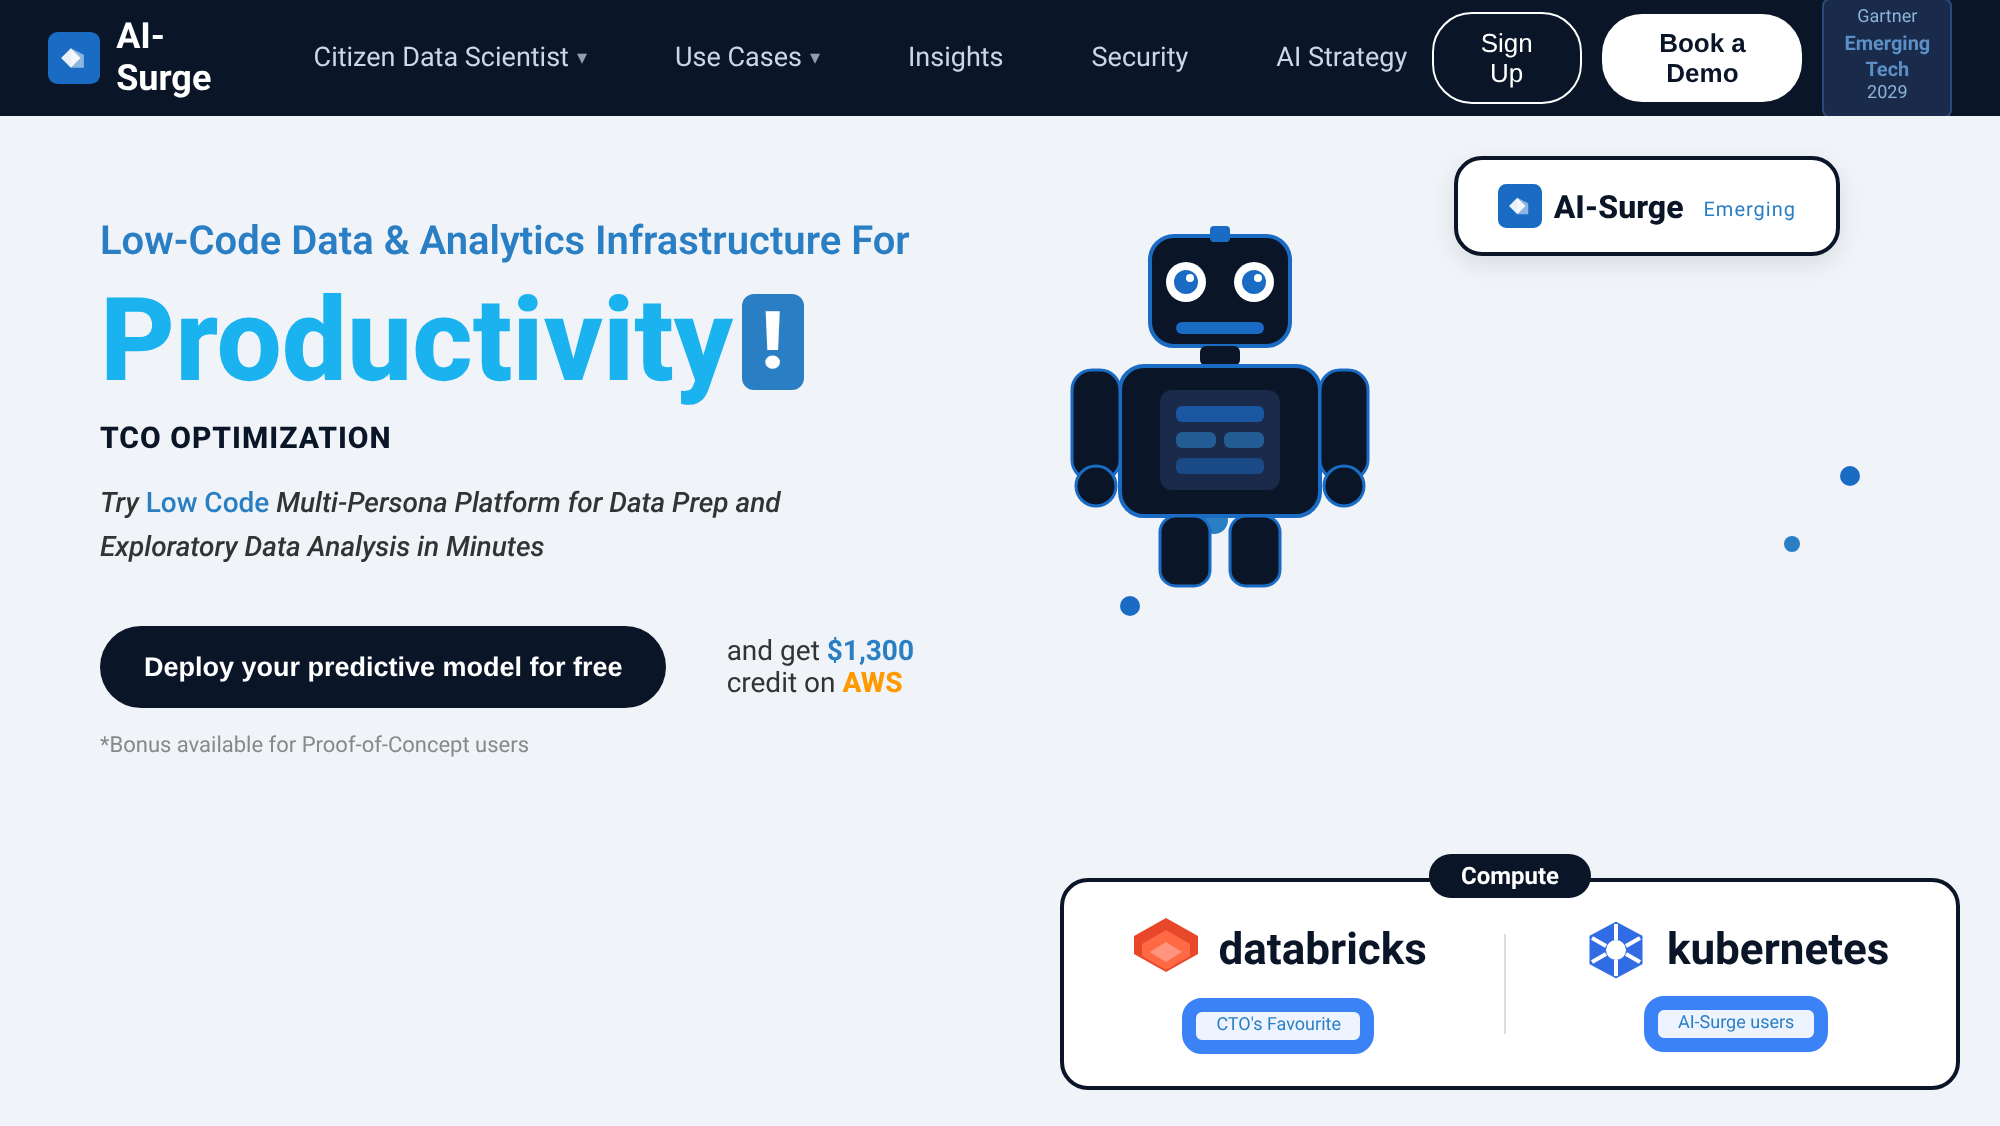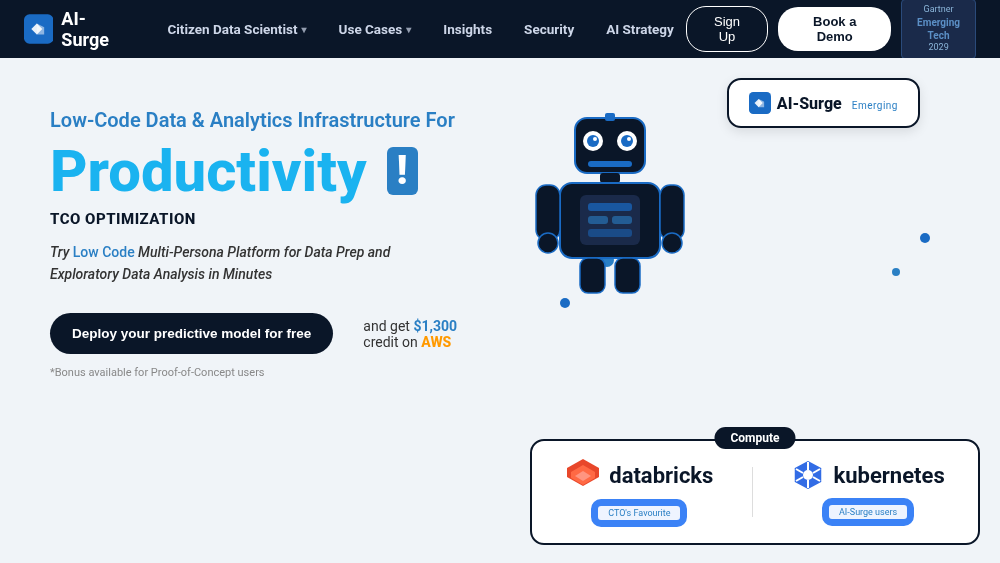--- a/index.html
+++ b/index.html
@@ -31,23 +31,22 @@
       height: 32px;
     }
     .logo-text {
       color: #fff;
       font-size: 18px;
       font-weight: 700;
     }
     .nav-links {
       display: flex;
       align-items: flex-start;
-      gap: 8px;
+      gap: 20px;
       flex: 1;
-      font-weight: bold;
     }
     .nav-link {
       color: #cdd6e8;
       font-size: 13.5px;
       padding: 8px 12px;
       cursor: pointer;
       display: flex;
       align-items: center;
       gap: 4px;
       white-space: nowrap;
@@ -117,21 +116,21 @@
       font-weight: 600;
       margin-bottom: 10px;
     }
     .hero-title {
       color: #1ab3f0;
       font-size: 58px;
       font-weight: 800;
       line-height: 1;
       display: flex;
       align-items: center;
-      gap: 20px;
+      gap: 4px;
       margin-bottom: 10px;
     }
     .hero-title-excl {
       background: #2a7fc4;
       color: #fff;
       font-size: 40px;
       font-weight: 900;
       padding: 4px 10px;
       border-radius: 6px;
     }

